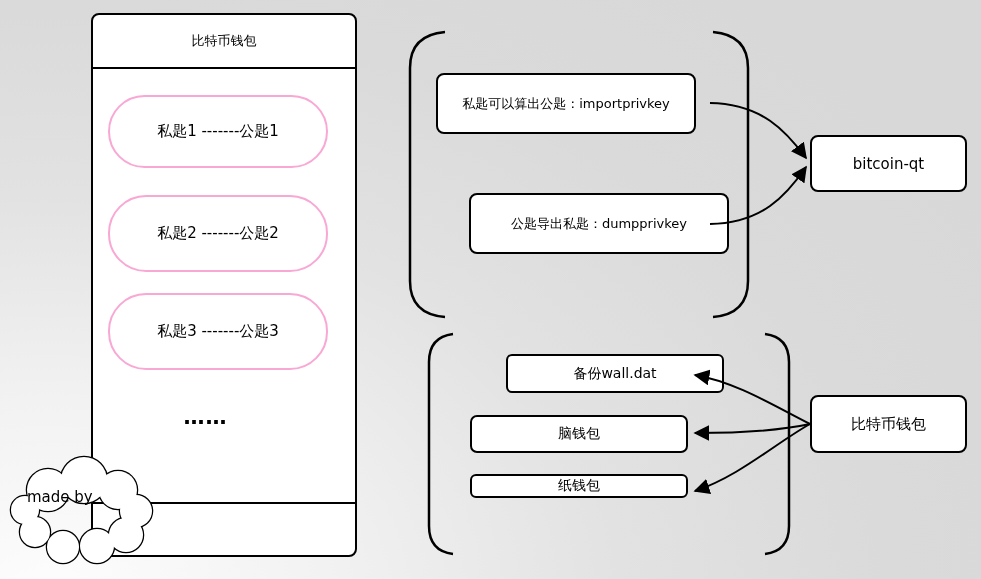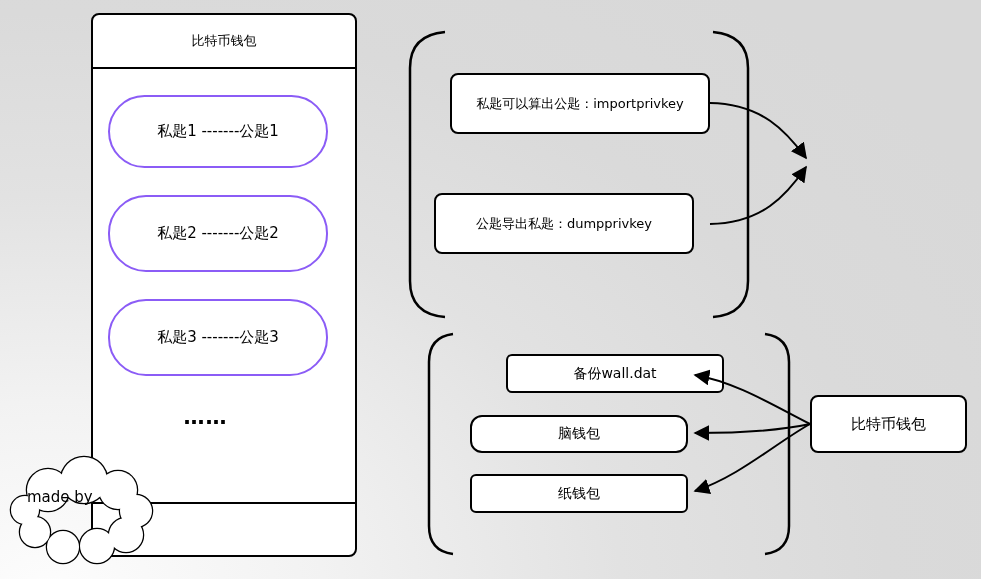--- a/index.html
+++ b/index.html
@@ -22,43 +22,43 @@
   .wallet-title {
     position: absolute; left: 0; right: 0; top: 0; height: 52px;
     display: flex; align-items: center; justify-content: center;
     font-size: 13px;
   }
   .divider { position: absolute; left: -1px; right: -1px; border-top: 2px solid #000; }
   .divider.header { top: 52px; }
   .divider.footer { top: 487px; }
   .pill {
     position: absolute; left: 15px; width: 220px;
-    background: #fff; border: 2px solid #8b5cf6; border-radius: 38px;
+    background: #fff; border: 2px solid #f9a8d4; border-radius: 38px;
     display: flex; align-items: center; justify-content: center;
     font-size: 15px; white-space: nowrap;
   }
   .pill1 { top: 80px;  height: 73px; }
   .pill2 { top: 180px; height: 77px; }
-  .pill3 { top: 284px; height: 77px; }
+  .pill3 { top: 278px; height: 77px; }
   .dots {
     position: absolute; left: 15px; top: 390px; width: 195px;
     text-align: center; font-size: 21px; font-weight: bold; letter-spacing: 1px;
   }
   
   .node {
     position: absolute; background: #fff; border: 2px solid #000; border-radius: 8px;
     display: flex; align-items: center; justify-content: center;
     text-align: center; white-space: nowrap;
   }
-  .box-import { left: 450px; top: 73px;  width: 260px; height: 61px; font-size: 13px; }
-  .box-dump   { left: 434px; top: 193px; width: 260px; height: 61px; font-size: 13px; }
+  .box-import { left: 436px; top: 73px;  width: 260px; height: 61px; font-size: 13px; }
+  .box-dump   { left: 469px; top: 193px; width: 260px; height: 61px; font-size: 13px; }
   .box-qt     { left: 810px; top: 135px; width: 157px; height: 57px; font-size: 15px; }
   .box-backup { left: 470px; top: 354px; width: 218px; height: 39px; font-size: 14px; border-radius: 6px; margin-left: 36px; }
-  .box-brain  { left: 470px; top: 415px; width: 218px; height: 38px; font-size: 14px; border-radius: 12px; }
-  .box-paper  { left: 470px; top: 474px; width: 218px; height: 39px; font-size: 14px; border-radius: 6px; }
+  .box-brain  { left: 470px; top: 415px; width: 218px; height: 38px; font-size: 14px; border-radius: 7px; }
+  .box-paper  { left: 470px; top: 474px; width: 218px; height: 24px; font-size: 14px; border-radius: 6px; }
   .box-protect{ left: 810px; top: 395px; width: 157px; height: 58px; font-size: 15px; }
   
   .overlay {
     position: absolute; left: 0; top: 0; width: 981px; height: 579px;
     pointer-events: none;
   }
   .cloud-text {
     position: absolute; left: 27px; top: 487px; width: 112px;
     text-align: left; font-size: 15px; line-height: 21px;
   }
@@ -73,20 +73,21 @@
     <div class="divider header"></div>
     <div class="pill pill1">私匙1 -------公匙1</div>
     <div class="pill pill2">私匙2 -------公匙2</div>
     <div class="pill pill3">私匙3 -------公匙3</div>
     <div class="dots">……</div>
     <div class="divider footer"></div>
   </div>
 
   <div class="node box-import">私匙可以算出公匙：importprivkey</div>
   <div class="node box-dump">公匙导出私匙：dumpprivkey</div>
+  <div class="node box-qt">bitcoin-qt</div>
 
   <div class="node box-backup">备份wall.dat</div>
   <div class="node box-brain">脑钱包</div>
   <div class="node box-paper">纸钱包</div>
   <div class="node box-protect">比特币钱包</div>
 
   <svg class="overlay" viewBox="0 0 981 579">
     <defs>
       <marker id="arrow" viewBox="0 0 10 10" refX="9" refY="5" markerWidth="8" markerHeight="8" orient="auto-start-reverse">
         <path d="M0,0 L10,5 L0,10 z" fill="#000"></path>

